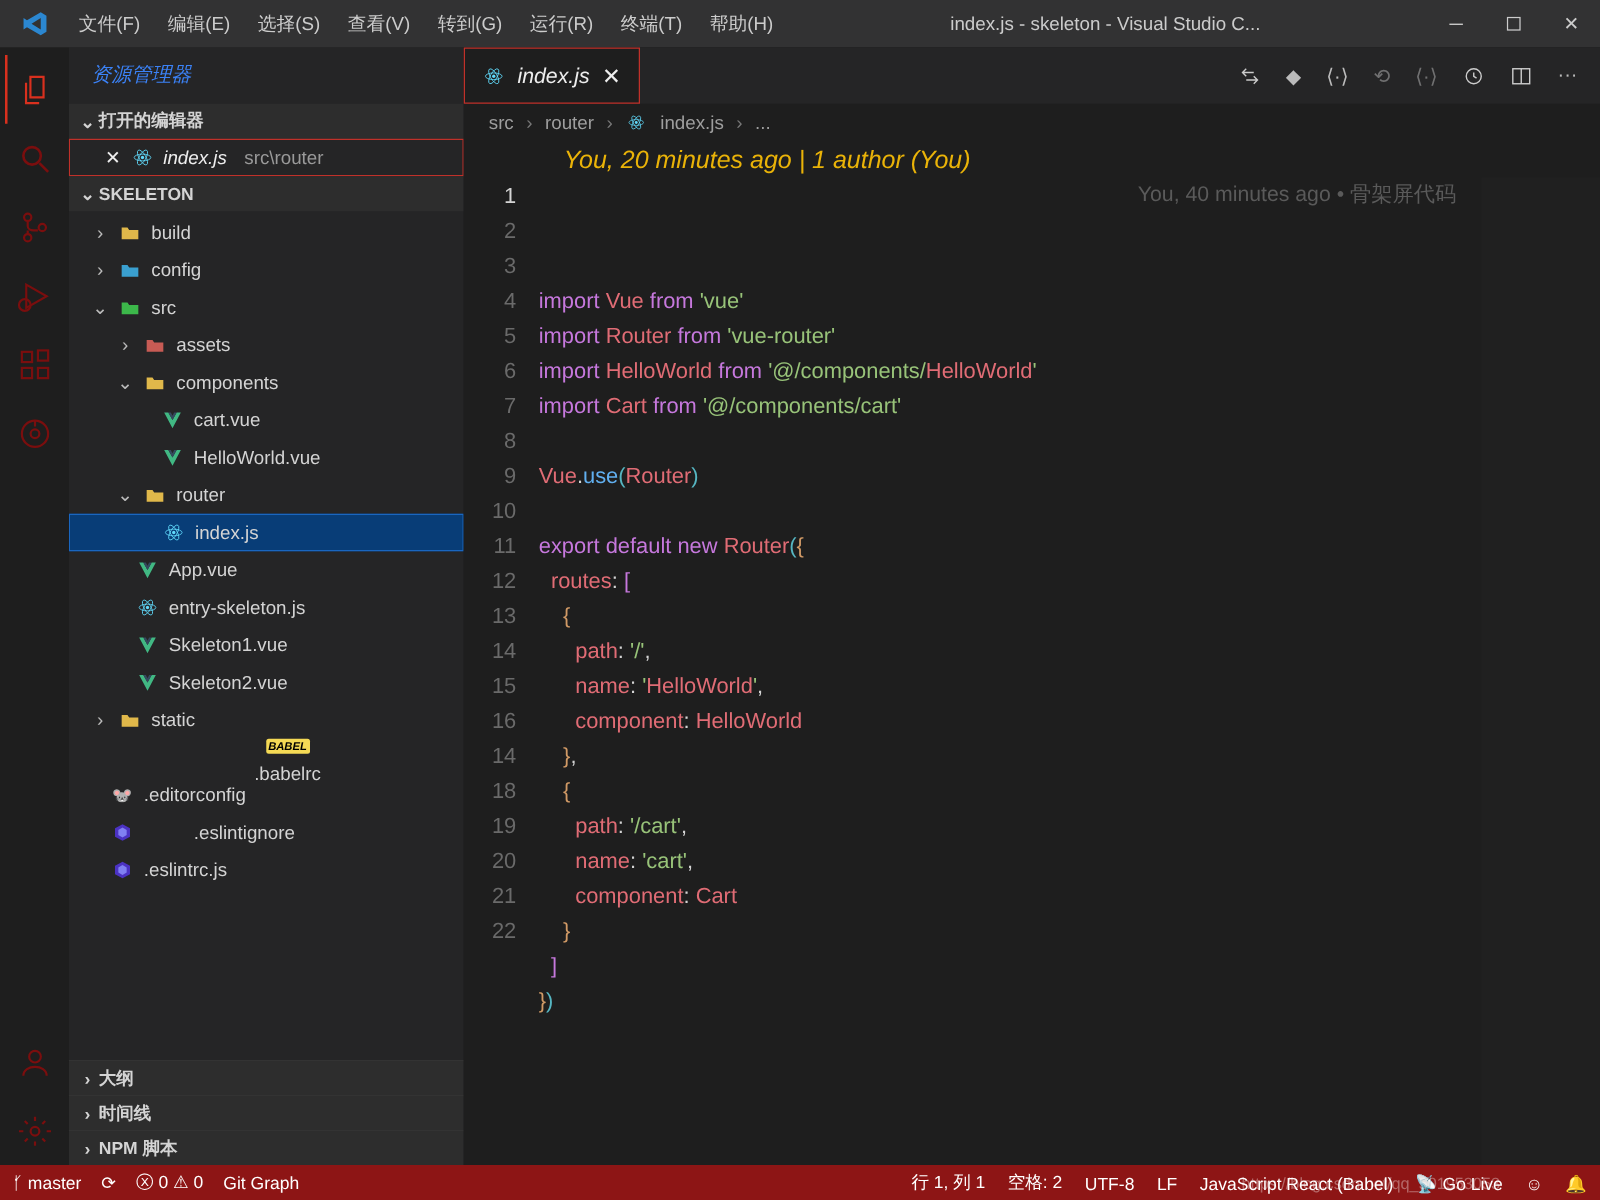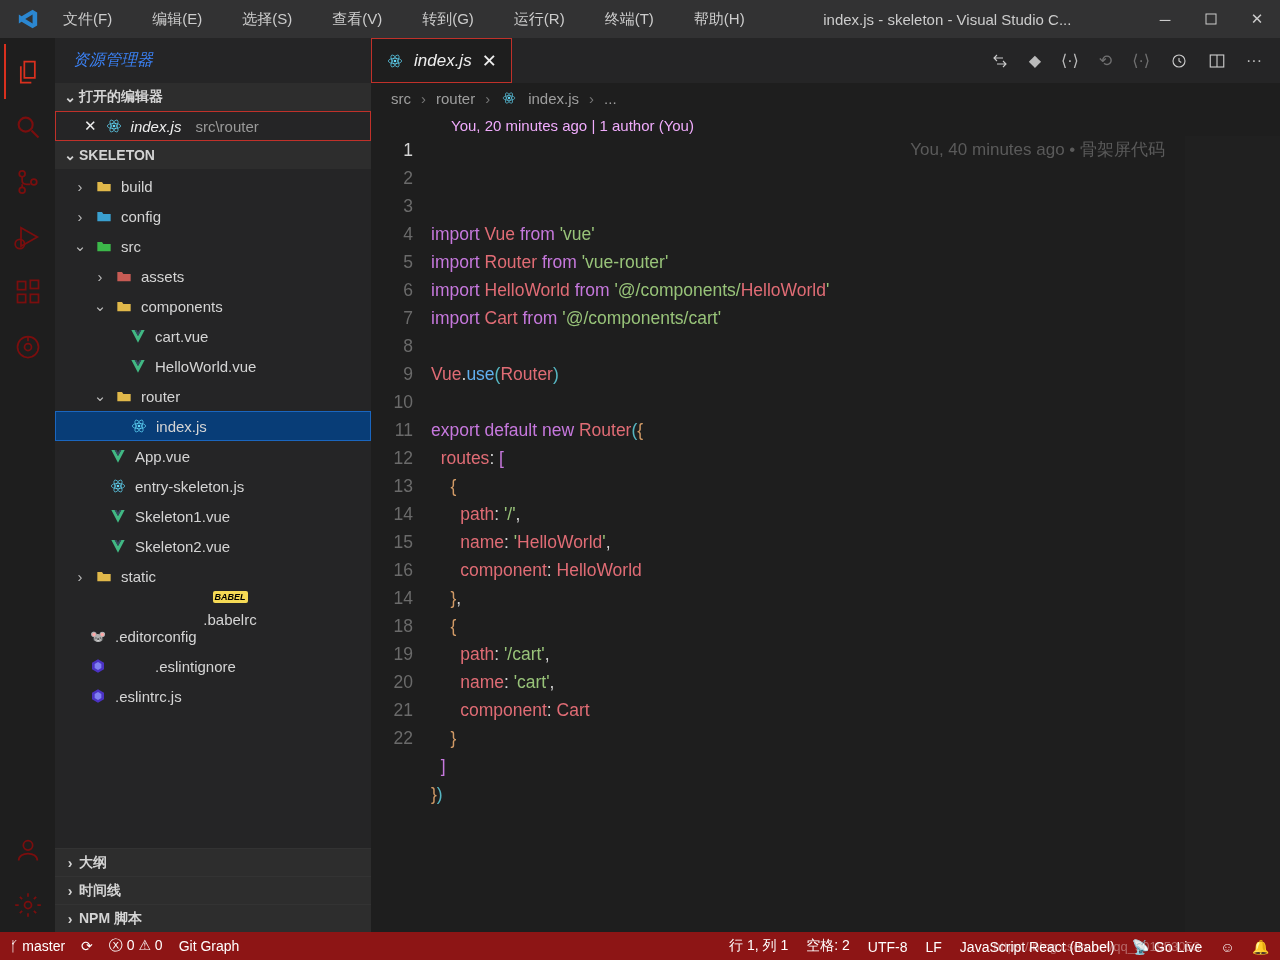--- a/index.html
+++ b/index.html
@@ -1,20 +1,20 @@
 <!DOCTYPE html>
 <html><head>
 <meta charset="utf-8">
 <style>
   * { margin:0; padding:0; box-sizing:border-box; font-family:"Segoe UI","Microsoft YaHei",sans-serif; }
   body { width:1280px; height:960px; background:#1e1e1e; color:#ccc; overflow:hidden; display:flex; flex-direction:column; }
   
   .titlebar { height:38px; background:#323233; display:flex; align-items:center; font-size:15px; color:#ccc; }
   .titlebar .logo { width:55px; display:flex; align-items:center; justify-content:center; }
-  .titlebar .menu { display:flex; gap:24px; }
+  .titlebar .menu { display:flex; gap:6px; }
   .titlebar .menu span { padding:0 8px; cursor:default; }
   .titlebar .title { flex:1; text-align:center; color:#ccc; }
   .titlebar .winbtns { display:flex; }
   .titlebar .winbtns div { width:46px; height:38px; display:flex; align-items:center; justify-content:center; }
   
   .main { flex:1; display:flex; min-height:0; }
   
   .activity { width:55px; background:#1e1e1e; display:flex; flex-direction:column; align-items:center; padding-top:6px; }
   .activity .ico { width:48px; height:55px; display:flex; align-items:center; justify-content:center; color:#7a0e0e; }
   .activity .ico.active { color:#d9301e; border-left:2px solid #d9301e; }
@@ -33,21 +33,21 @@
   .fi { width:18px; height:18px; display:flex; align-items:center; justify-content:center; font-size:14px; }
   .bottom-sections .section-title { border-top:1px solid #333; }
   
   .editor { flex:1; display:flex; flex-direction:column; background:#1e1e1e; min-width:0; }
   .tabs { height:45px; background:#252526; display:flex; align-items:stretch; }
   .tab { display:flex; align-items:center; padding:0 14px; gap:10px; background:#1e1e1e; border:1px solid #c0312a; font-style:italic; font-size:17px; color:#eee; }
   .tab .close { font-style:normal; font-size:18px; }
   .tabs .tab-actions { margin-left:auto; display:flex; align-items:center; gap:20px; padding-right:18px; color:#bbb; }
   .breadcrumb { height:30px; display:flex; align-items:center; padding-left:20px; font-size:15px; color:#9e9e9e; gap:10px; }
   .breadcrumb .sep { color:#777; }
-  .blame { padding-left:80px; color:#f0abfc; font-size:15px; margin:4px 0 2px 0; }
+  .blame { padding-left:80px; color:#eab308; font-size:20px; margin:4px 0 2px 0;font-style:italic; }
   .code { flex:1; display:flex; font-family:Consolas,monospace; font-size:17.5px; line-height:28px; position:relative; }
   .gutter { width:60px; text-align:right; color:#6a6a6a; padding-right:18px; padding-top:0; }
   .gutter div.cur { color:#d4d4d4; }
   .lines { flex:1; white-space:pre; color:#d4d4d4; position:relative; }
   .inline-blame { position:absolute; right:20px; top:0; color:#5a5a5a; font-size:17px; white-space:nowrap; }
   .tk-kw { color:#c678dd; }
   .tk-mod { color:#e06c75; }
   .tk-str { color:#98c379; }
   .tk-fn { color:#61afef; }
   .tk-prop { color:#e06c75; }

